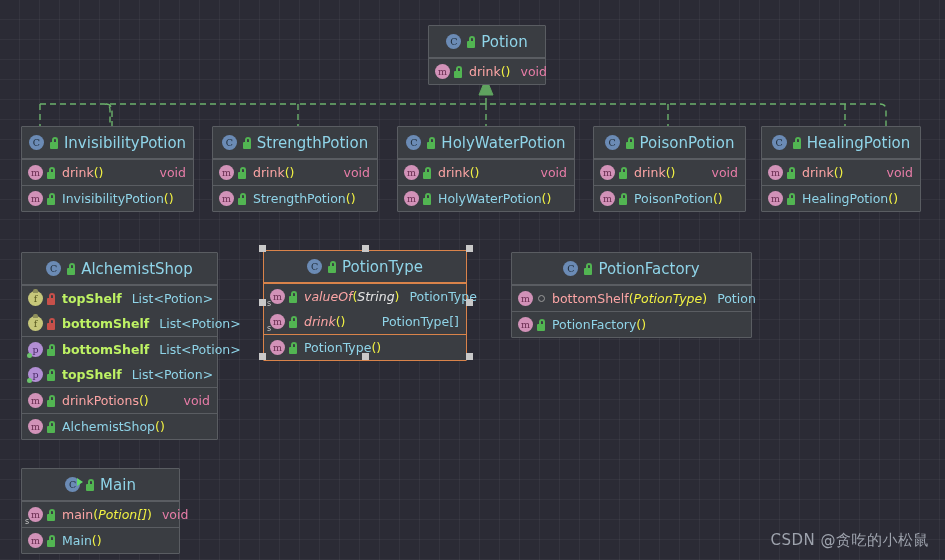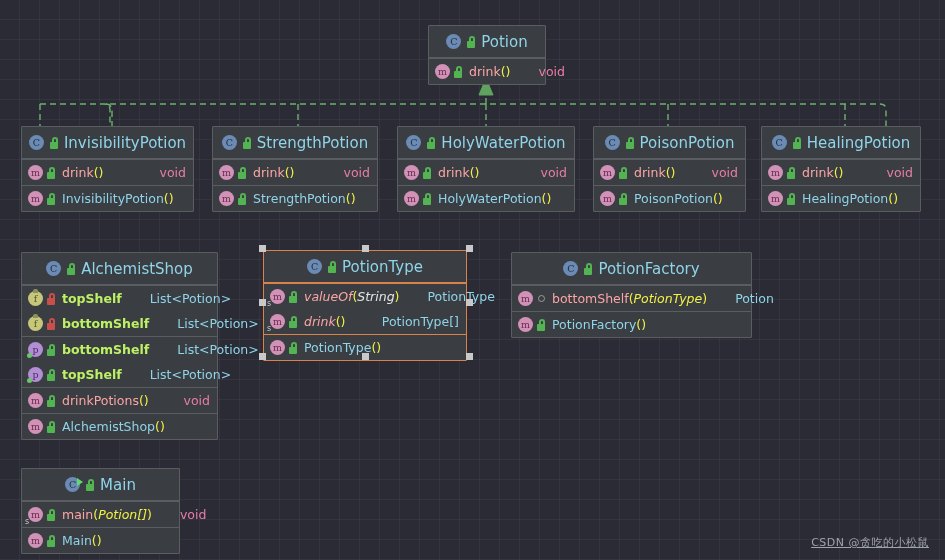--- a/index.html
+++ b/index.html
@@ -70,21 +70,21 @@
     gap: 3px;
     flex: 0 0 auto;
     margin-right: 6px;
   }
   .m-name { color: #fca5a5; }
   .m-name.ctor { color: #8fd4e8; }
   .m-name.field { color: #bef264; font-weight: bold; }
   .m-name.static { font-style: italic; }
   .m-type {
     margin-left: auto;
-    padding-left: 28px;
+    padding-left: 10px;
     color: #8fd4e8;
   }
   .m-type.void { color: #e87da8; }
   .paren { color: #f2f243; }
   .arg { color: #f2f243; }
   .arg-i { color: #e5e5e5; font-style: italic; }
 
   
   .ic {
     position: relative;
@@ -192,23 +192,22 @@
     width: 7px; height: 7px;
     background: #c9c9c9;
   }
 
   
   .watermark {
     position: absolute;
     right: 16px;
     bottom: 10px;
     color: #9ea3ad;
-    font-size: 11px;
+    font-size: 15px;
     letter-spacing: 0.5px;
-    text-decoration: underline;
   }
 </style>
 </head>
 <body>
 
 <div id="canvas">
 
   <svg class="edge-svg" viewBox="0 0 945 560">
     <g stroke="#6cb36c" stroke-width="1.4" fill="none" stroke-dasharray="6,4">
 

